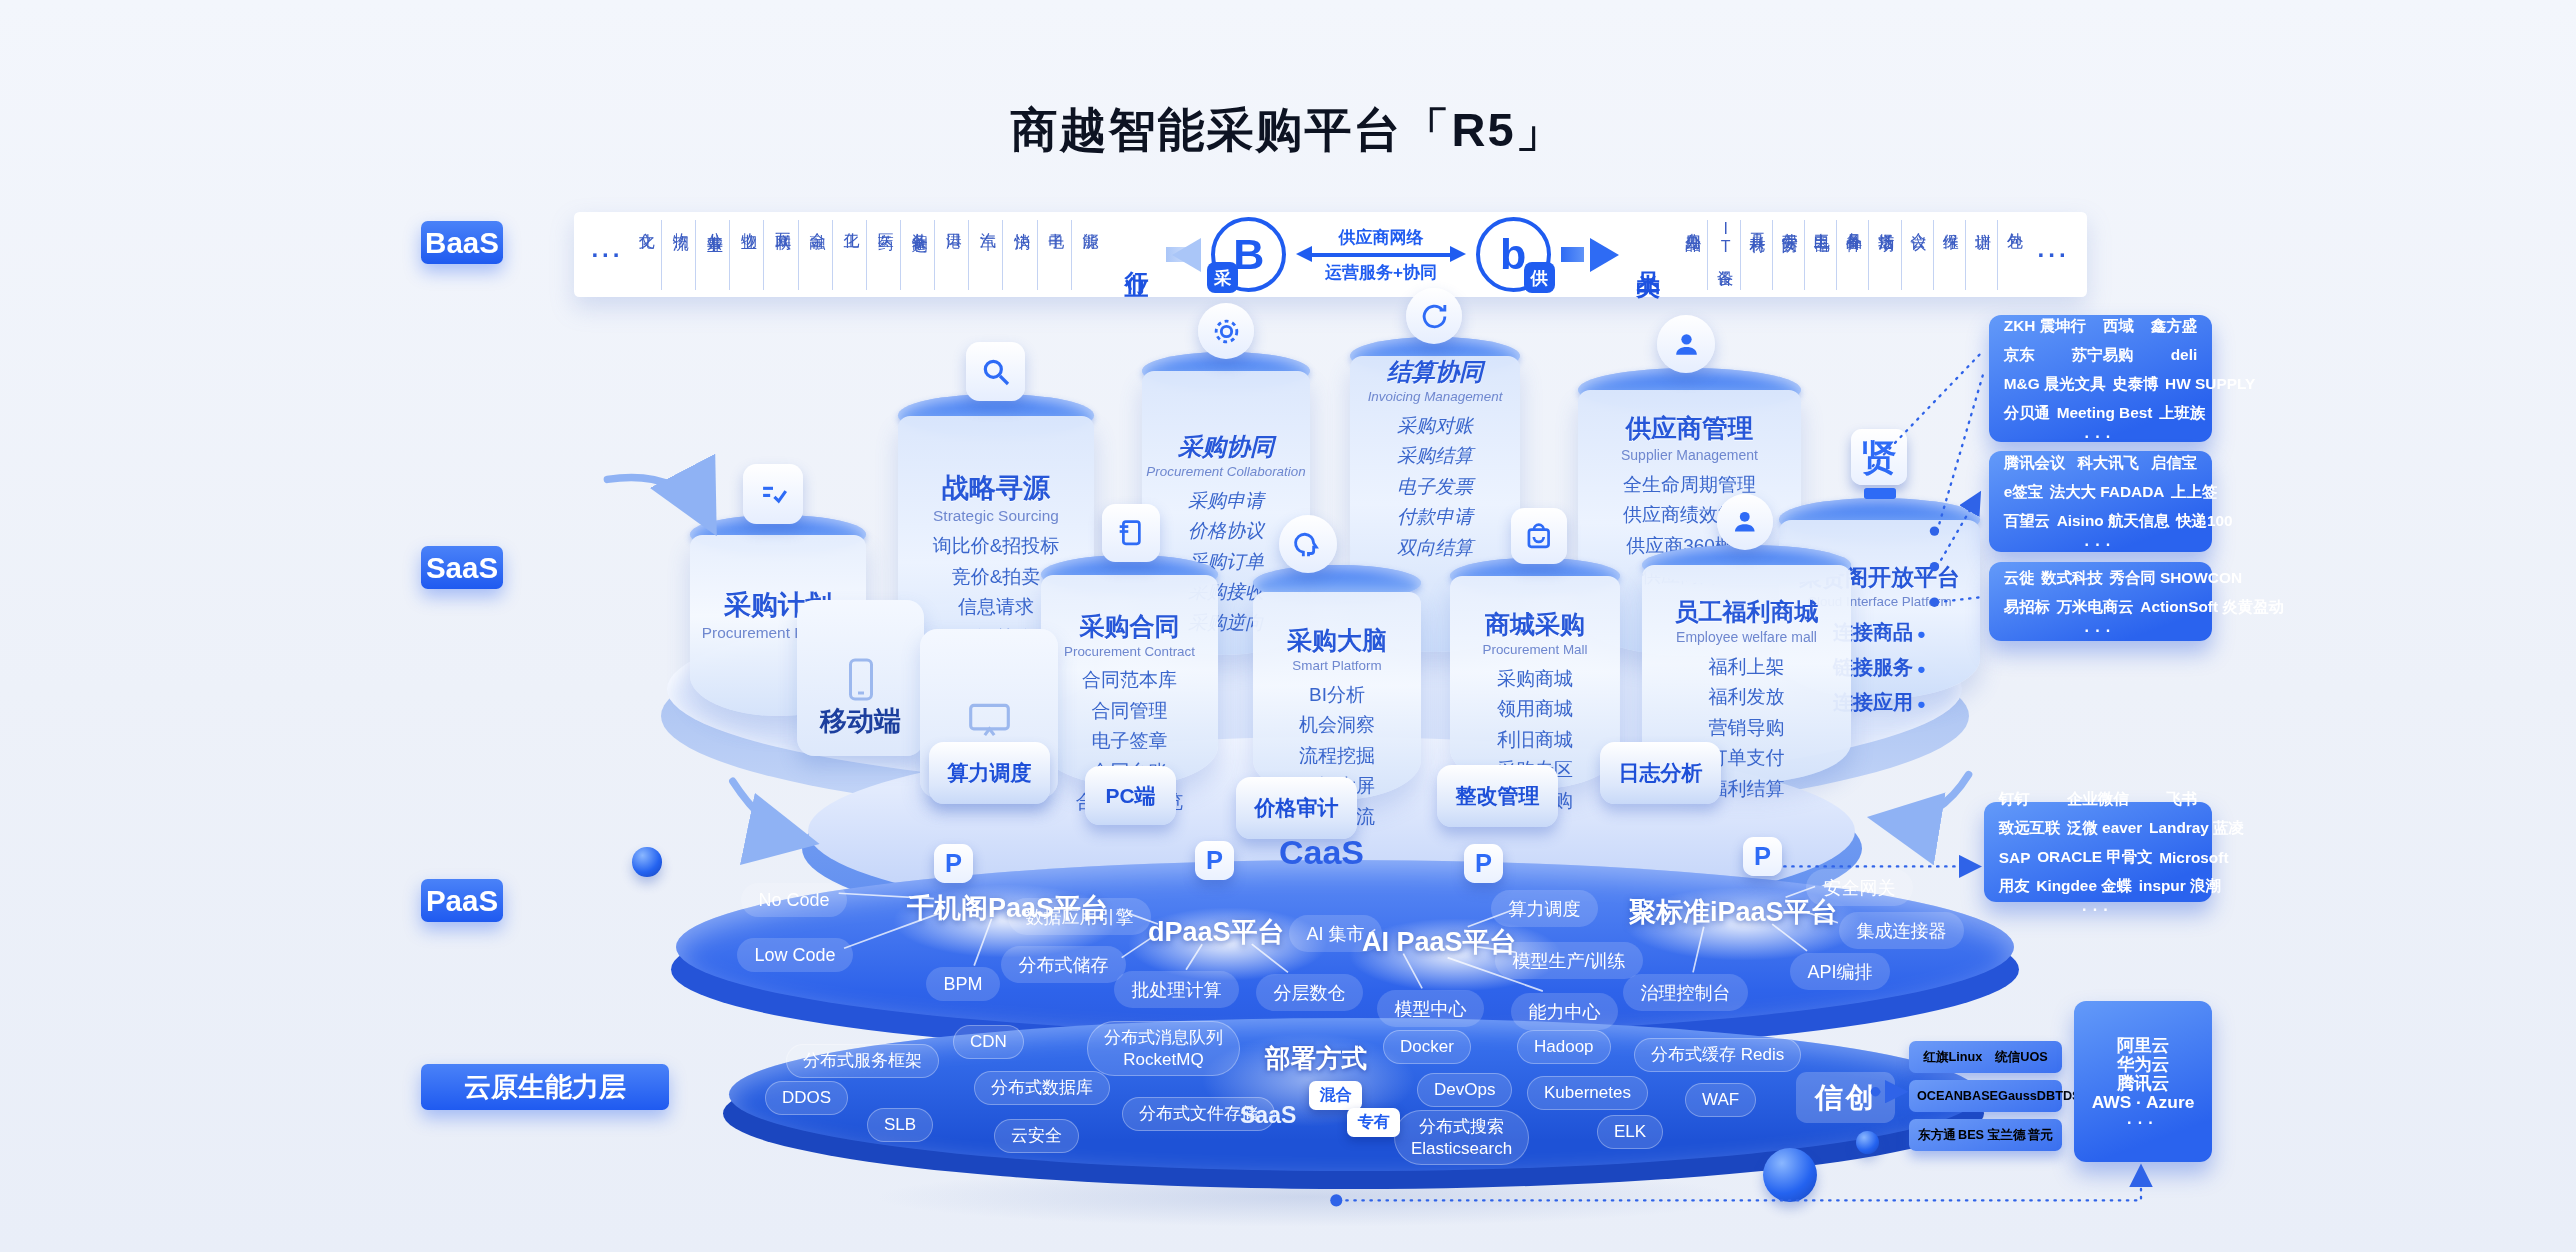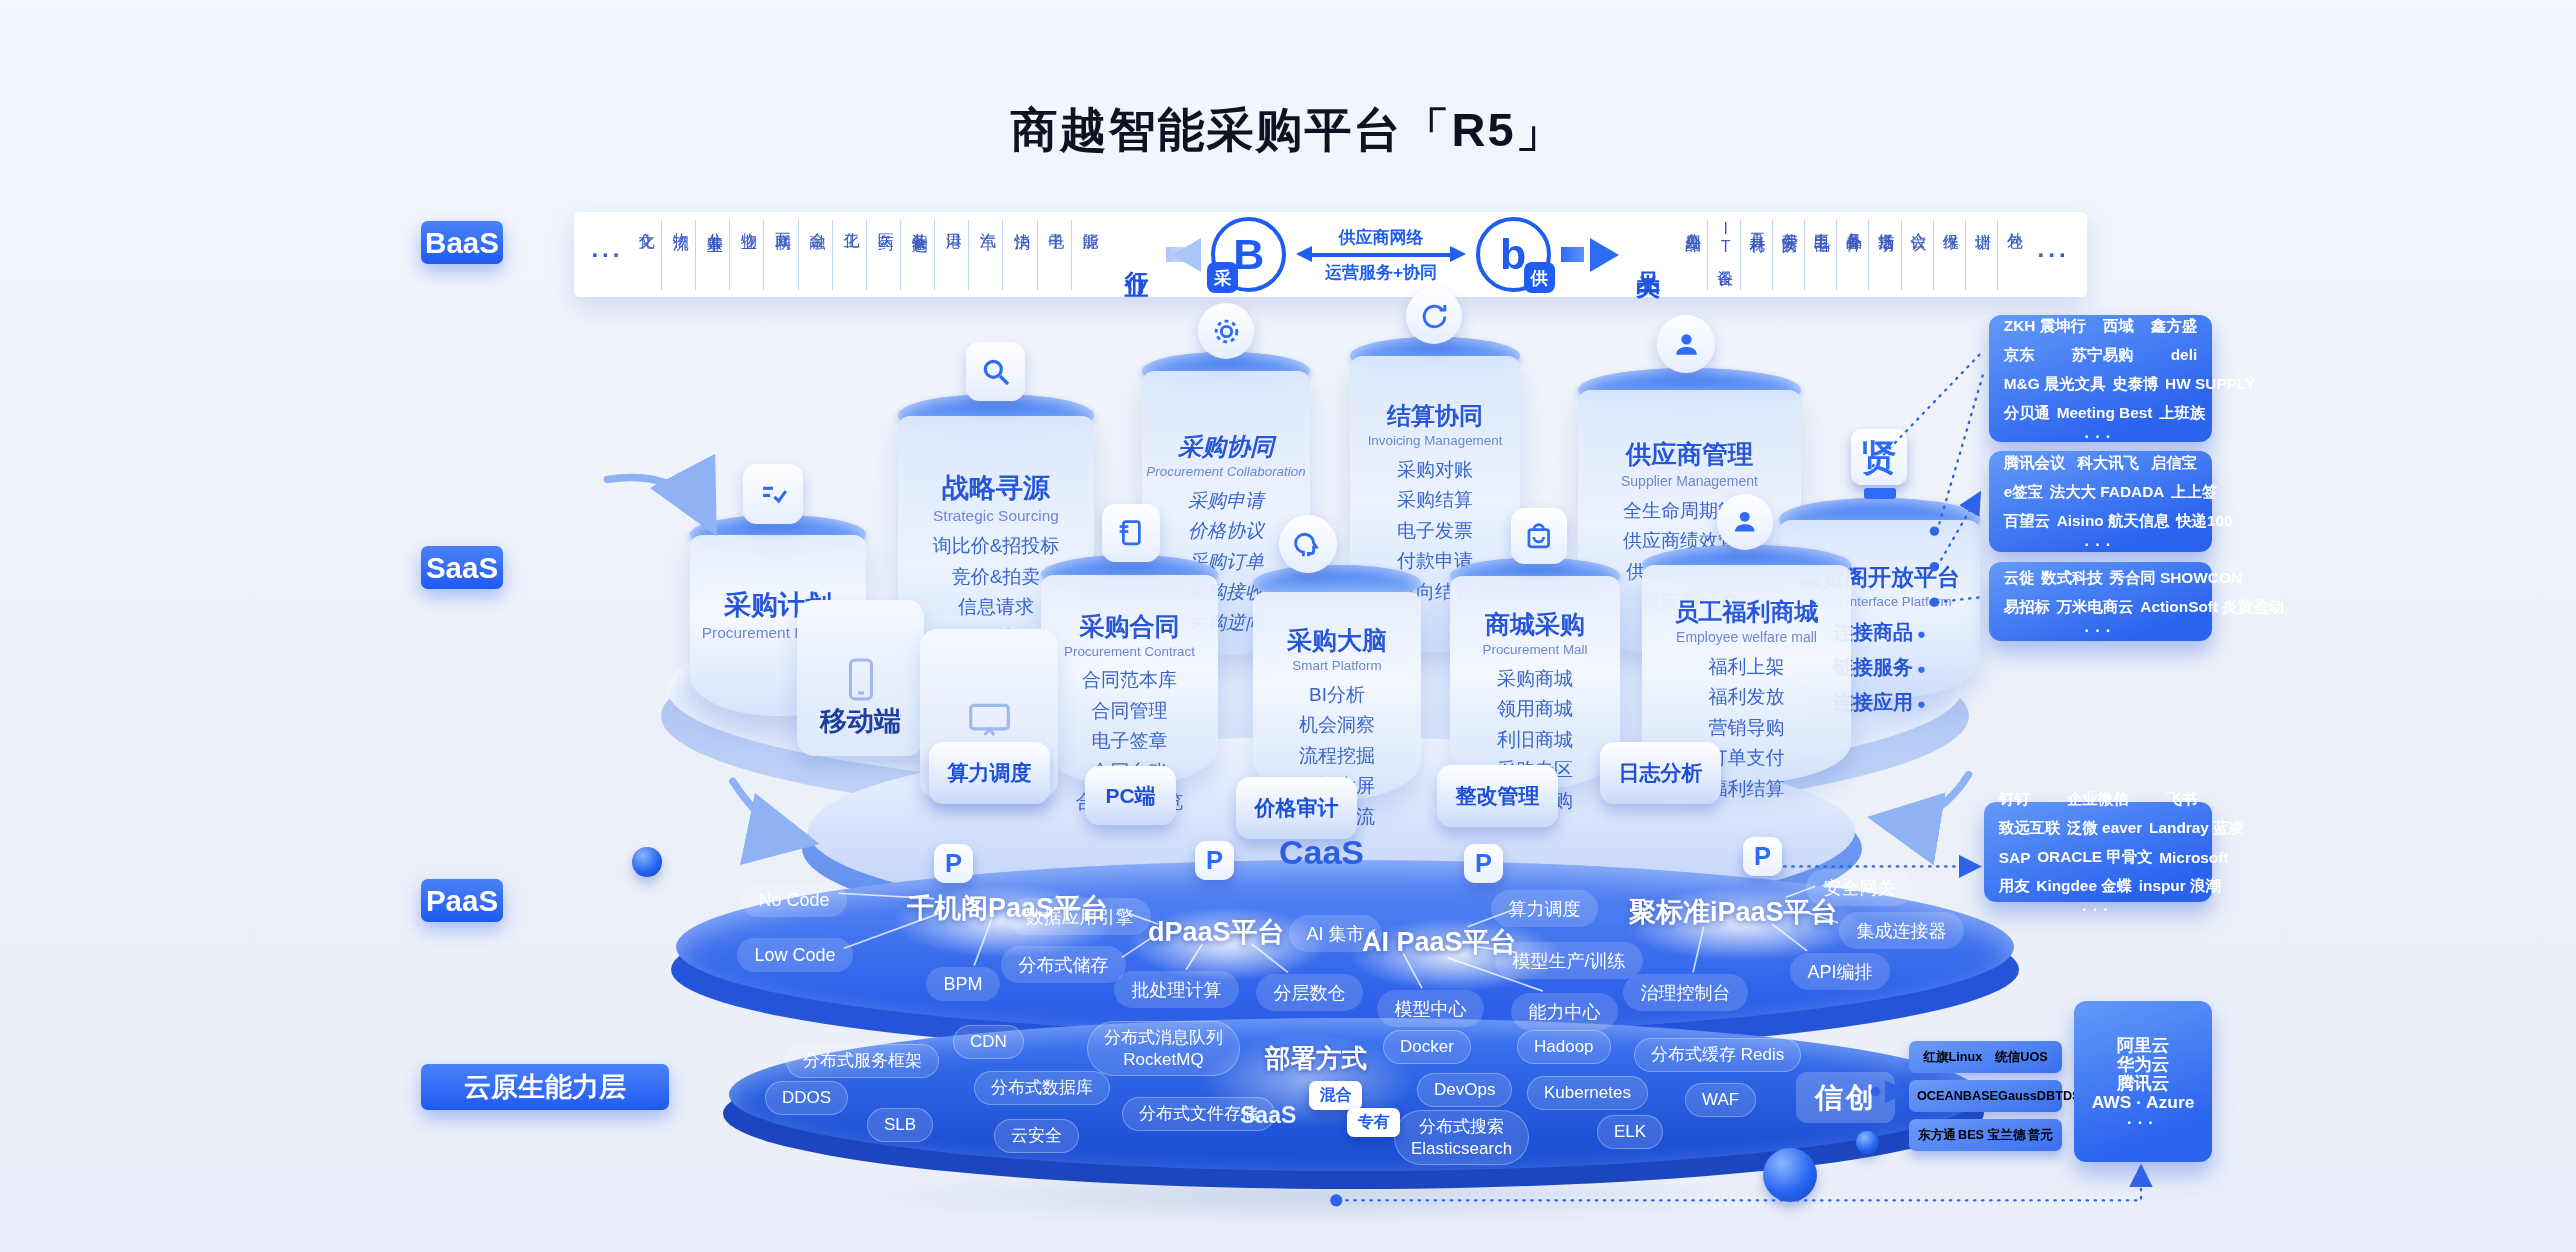--- a/index.html
+++ b/index.html
@@ -202,42 +202,42 @@
   </div>
   <div class="icon-tile" style="left:1198px;top:303px;width:56px;height:56px;border-radius:50%;">
     <svg width="31" height="31" viewBox="0 0 24 24" fill="none" stroke="#2e6bf6" stroke-width="2.2">
         <circle cx="12" cy="12" r="4"></circle>
         <circle cx="12" cy="12" r="8" stroke-dasharray="3 3"></circle>
       </svg>
   </div>
 
   <div class="cyl tint" style="left:1350px;top:337px;width:170px;height:315px;z-index:2;">
     <div class="c-top" style="height:38px;"></div>
-    <div class="c-body" style="top:19px;padding-top:44px;">
+    <div class="c-body" style="top:19px;font-style:italic;">
       <div class="c-title" style="font-size:24px;">结算协同</div>
       <div class="c-sub" style="font-size:13.4px;">Invoicing Management</div>
       <div class="c-items">
           <span class="cyl-item">采购对账</span>
           <span class="cyl-item">采购结算</span>
           <span class="cyl-item">电子发票</span>
           <span class="cyl-item">付款申请</span>
           <span class="cyl-item">双向结算</span>
         </div>
     </div>
   </div>
   <div class="icon-tile" style="left:1406px;top:288px;width:56px;height:56px;border-radius:50%;">
     <svg width="31" height="31" viewBox="0 0 24 24" fill="none" stroke="#2e6bf6" stroke-width="2.2">
         <path d="M20 12a8 8 0 1 1-2.3-5.6"></path>
         <polyline points="20 3 20 7 16 7"></polyline>
       </svg>
   </div>
 
   <div class="cyl tint" style="left:1578px;top:368px;width:223px;height:288px;z-index:2;">
     <div class="c-top" style="height:44px;"></div>
-    <div class="c-body" style="top:22px;padding-top:47px;">
+    <div class="c-body" style="top:22px;padding-top:21px;">
       <div class="c-title" style="font-size:25.5px;">供应商管理</div>
       <div class="c-sub" style="font-size:14px;">Supplier Management</div>
       <div class="c-items">
           <span class="cyl-item">全生命周期管理</span>
           <span class="cyl-item">供应商绩效管理</span>
           <span class="cyl-item">供应商360概览</span>
           <span class="cyl-item">供应商门户</span>
         </div>
     </div>
   </div>

